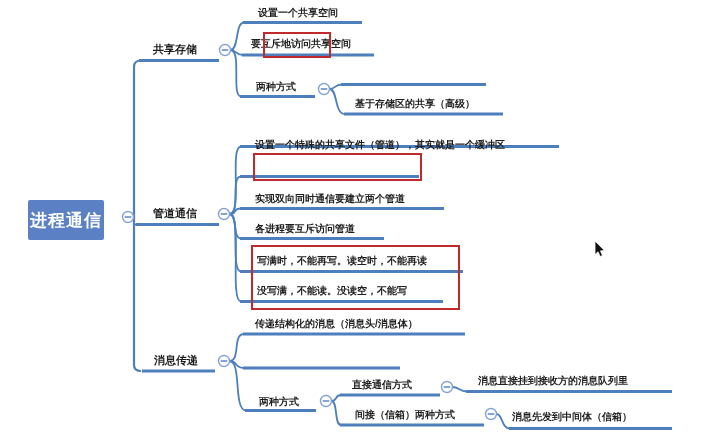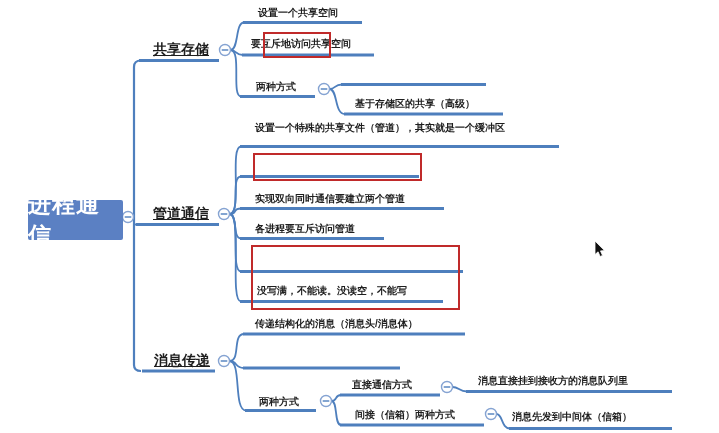--- a/index.html
+++ b/index.html
@@ -11,26 +11,26 @@
   .ul{stroke:var(--line_blue,#4e7fbd);stroke-width:3;fill:none;}
   .cv{stroke:var(--line_blue,#4e7fbd);stroke-width:1.8;fill:none;}
   .spine{stroke:var(--line_blue,#4e7fbd);stroke-width:2.2;fill:none;}
   .icon-circle{fill:#ffffff;stroke:var(--icon_stroke,#85a3d2);stroke-width:1.4;}
   .icon-minus{stroke:var(--line_blue,#4e7fbd);stroke-width:1.4;}
   .lbl{
     position:absolute;white-space:nowrap;
     font-size:10px;font-weight:700;color:var(--text,#1e1e1e);
     line-height:15px;
   }
-  .lbl.l1{font-size:14px;text-decoration:underline;}
+  .lbl.l1{font-size:11px;}
   .root-node{
-    position:absolute;left:28px;top:200px;width:95px;height:40px;
+    position:absolute;left:28px;top:200px;width:76px;height:40px;
     background:var(--root_fill,#5b80c3);border-radius:2px;
     display:flex;align-items:center;justify-content:center;
-    color:var(--root_text,#ffffff);font-size:23px;font-weight:700;letter-spacing:1px;
+    color:var(--root_text,#ffffff);font-size:17px;font-weight:700;letter-spacing:1px;
   }
   .hl{
     position:absolute;border:2px solid var(--highlight_red,#c02a2a);
     background:transparent;pointer-events:none;
   }
   .cursor{position:absolute;left:594px;top:241px;width:14px;height:18px;}
 </style>
 </head>
 <body>
 
@@ -121,23 +121,24 @@
 
   <div class="lbl l1" style="left:153px;top:42px">共享存储</div>
   <div class="lbl l1" style="left:153px;top:206px">管道通信</div>
   <div class="lbl l1" style="left:154px;top:353px">消息传递</div>
 
   <div class="lbl" style="left:258px;top:5px">设置一个共享空间</div>
   <div class="lbl" style="left:251px;top:36px">要互斥地访问共享空间</div>
   <div class="lbl" style="left:256px;top:79px">两种方式</div>
   <div class="lbl" style="left:355px;top:96px">基于存储区的共享（高级）</div>
 
-  <div class="lbl" style="left:255px;top:120px">设置一个特殊的共享文件（管道），其实就是一个缓冲区</div>
+  <div class="lbl" style="left:255px;top:137px">设置一个特殊的共享文件（管道），其实就是一个缓冲区</div>
   <div class="lbl" style="left:255px;top:191px">实现双向同时通信要建立两个管道</div>
   <div class="lbl" style="left:255px;top:221px">各进程要互斥访问管道</div>
+  <div class="lbl" style="left:257px;top:253px">写满时，不能再写。读空时，不能再读</div>
   <div class="lbl" style="left:257px;top:283px">没写满，不能读。没读空，不能写</div>
 
   <div class="lbl" style="left:255px;top:316px">传递结构化的消息（消息头/消息体）</div>
   <div class="lbl" style="left:259px;top:394px">两种方式</div>
   <div class="lbl" style="left:352px;top:377px">直接通信方式</div>
   <div class="lbl" style="left:478px;top:373px">消息直接挂到接收方的消息队列里</div>
   <div class="lbl" style="left:355px;top:407px">间接（信箱）两种方式</div>
   <div class="lbl" style="left:512px;top:409px">消息先发到中间体（信箱）</div>
 
   <div class="hl" style="left:263px;top:32px;width:64px;height:22px"></div>

